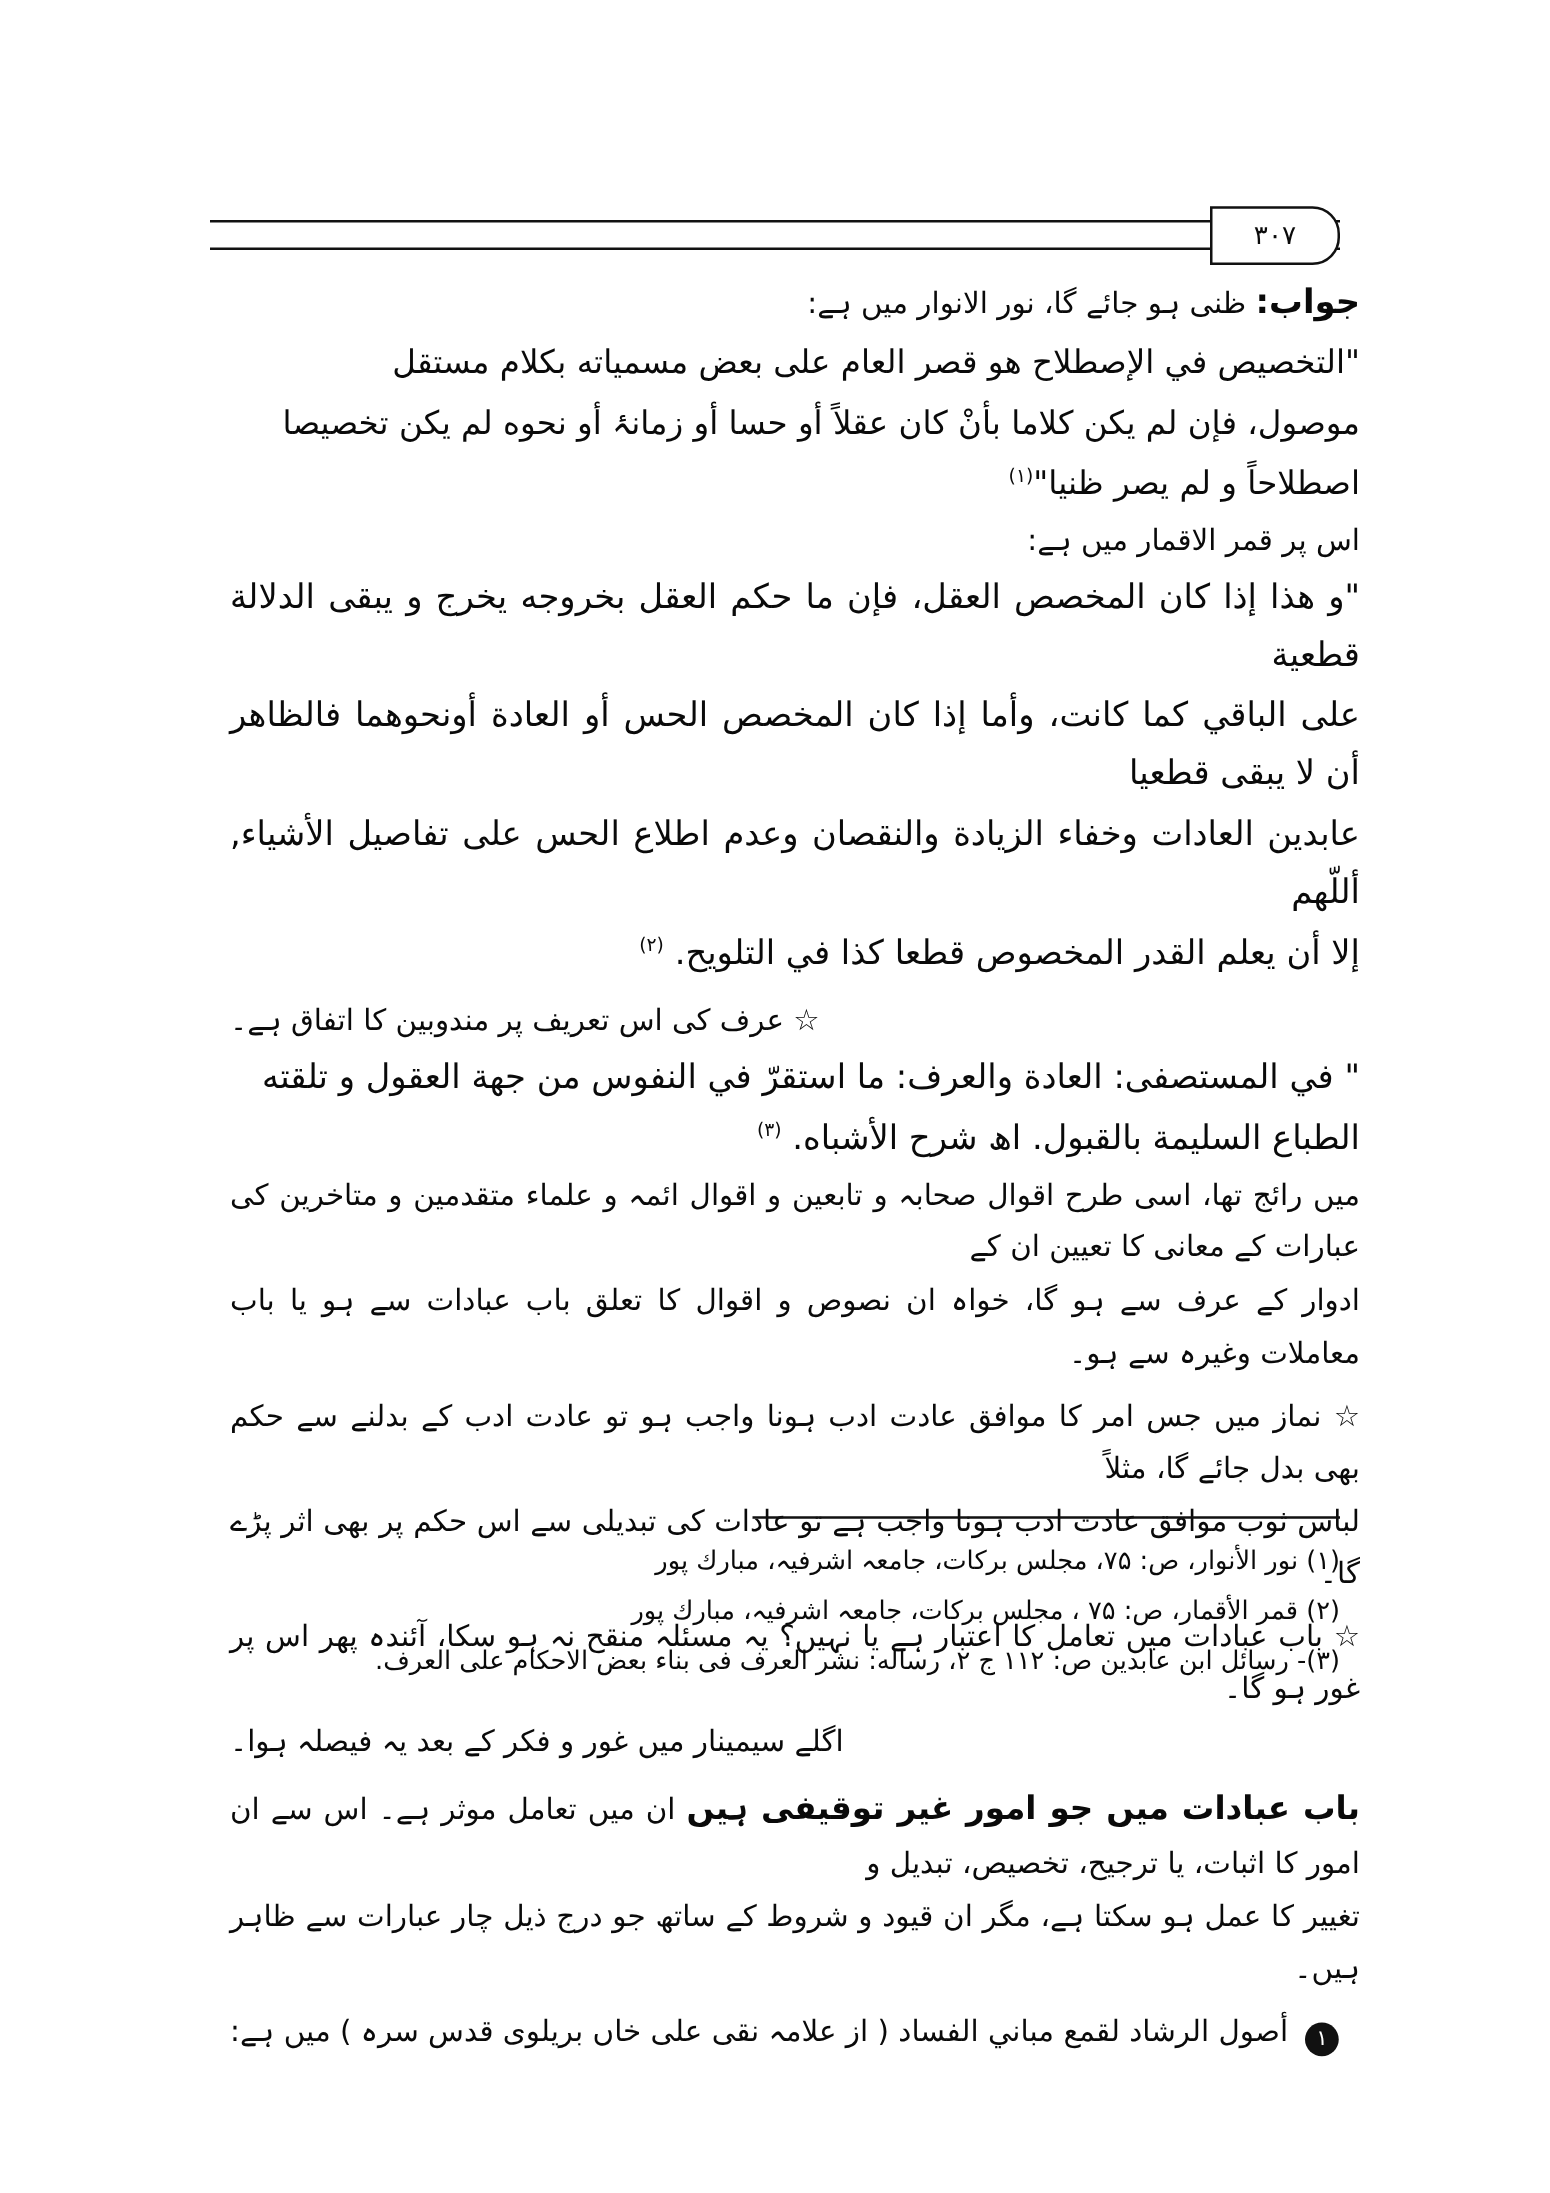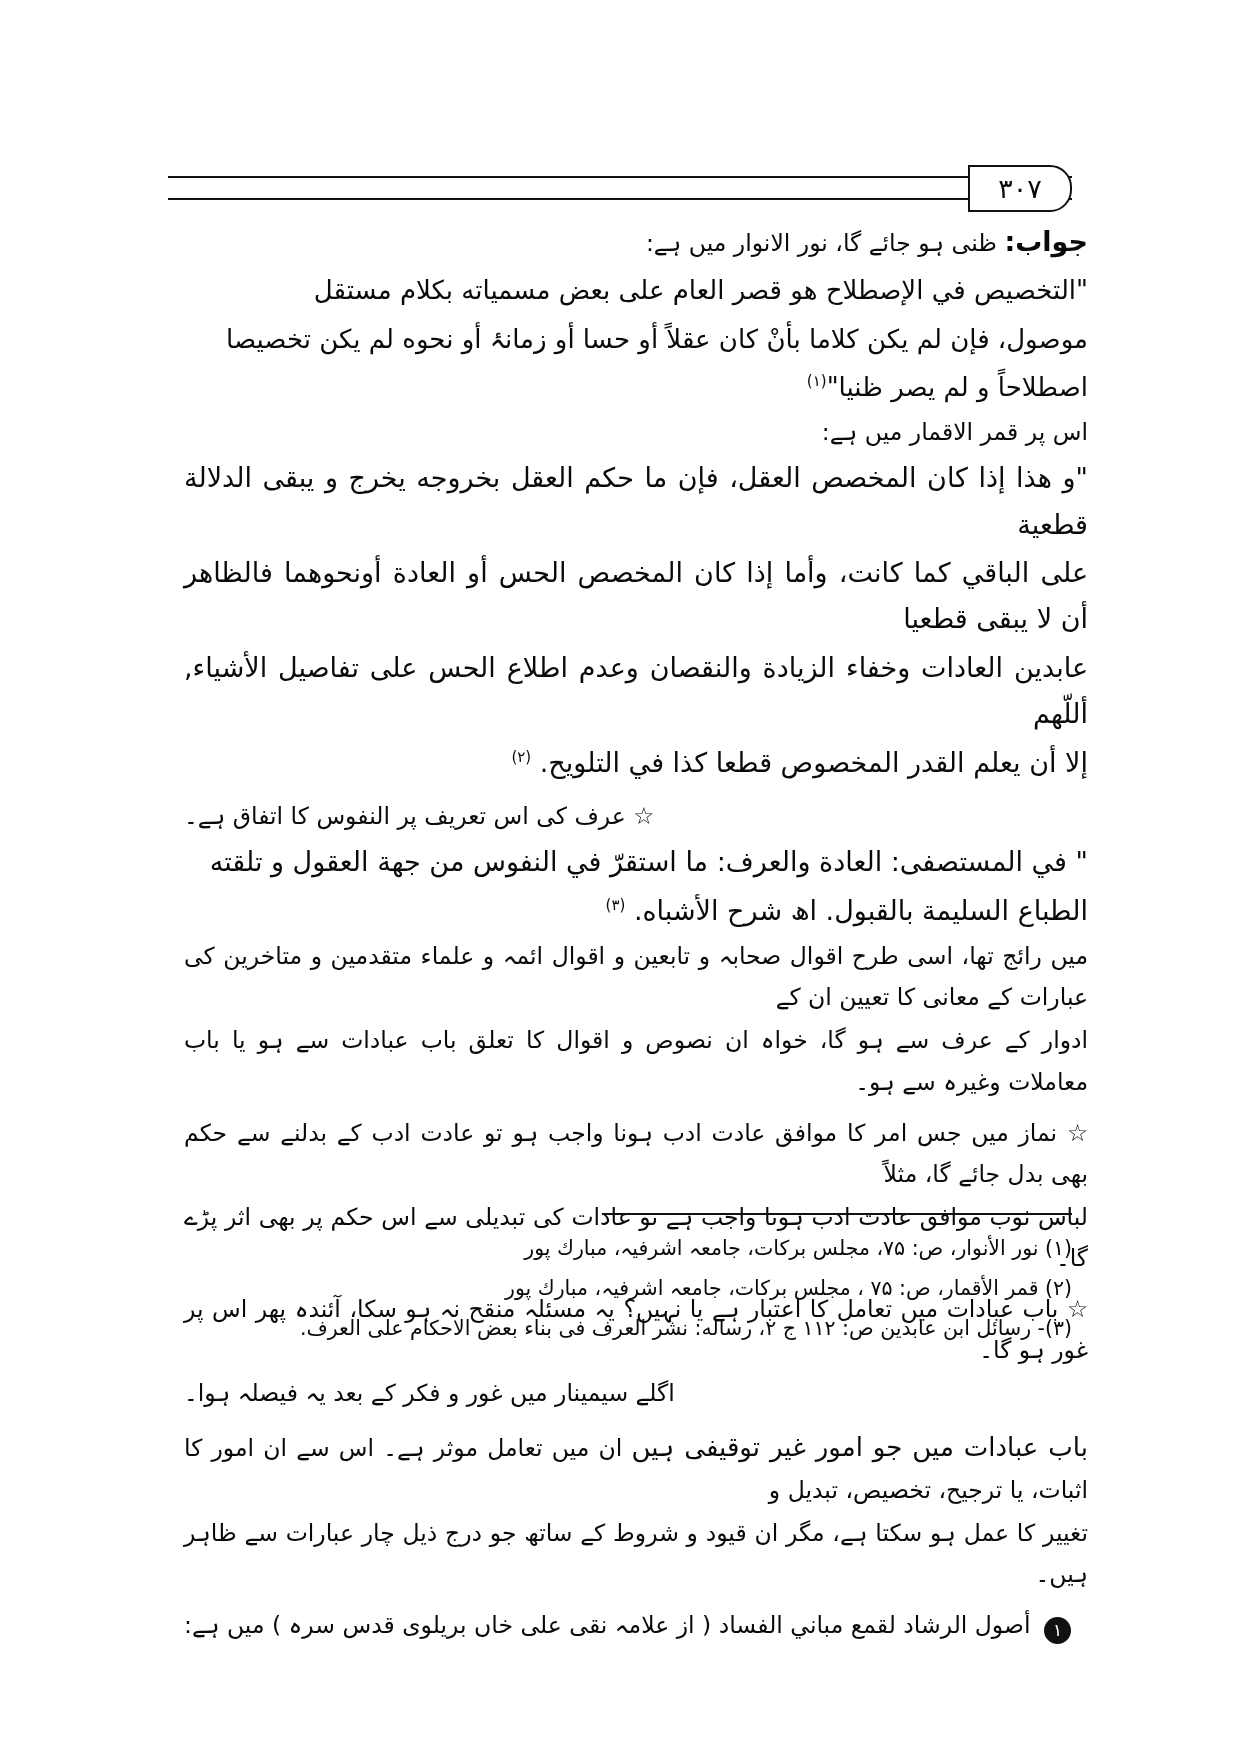--- a/index.html
+++ b/index.html
@@ -39,21 +39,21 @@
     height: 43px;
     border: 2.5px solid #111;
     border-radius: 0 22px 22px 0;
     background: #fff;
     display: flex;
     align-items: center;
     justify-content: center;
     z-index: 3;
   }
   .page-number-box span {
-    font-size: 27px;
+    font-size: 21px;
     letter-spacing: 1px;
     font-family: "DejaVu Sans", sans-serif;
     line-height: 1;
   }
   .header-title {
     position: absolute;
     top: 168px;
     left: 168px;
     width: 560px;
     height: 38px;
@@ -98,21 +98,21 @@
     line-height: 1.72;
     text-align: justify;
   }
   .p.ar-lg {
     font-size: 26px;
     line-height: 1.78;
   }
   .right-align { text-align: right; }
   .left-align  { text-align: left; }
 
-  .bold { font-weight: normal; }
+  .bold { font-weight: bold; }
 
   .lead-q {
     font-weight: bold;
     font-size: 27px;
   }
 
   .block-gap { margin-top: 10px; }
 
   .numcircle {
     display: inline-block;
@@ -187,21 +187,21 @@
     <p class="p ur right-align">اس پر قمر الاقمار میں ہے:</p>
 
     <p class="p ar">"و هذا إذا كان المخصص العقل، فإن ما حكم العقل بخروجه يخرج و يبقى الدلالة قطعية</p>
     <p class="p ar">على الباقي كما كانت، وأما إذا كان المخصص الحس أو العادة أونحوهما فالظاهر أن لا يبقى قطعيا</p>
     <p class="p ar">عابدين العادات وخفاء الزيادة والنقصان وعدم اطلاع الحس على تفاصيل الأشياء, أللّهم</p>
     <p class="p ar left-align">
       <span>إلا أن يعلم القدر المخصوص قطعا كذا في التلويح.</span>
       <span class="sup">(۲)</span>
     </p>
 
-    <p class="p ur left-align block-gap">☆ عرف کی اس تعریف پر النفوس کا اتفاق ہے۔</p>
+    <p class="p ur left-align block-gap">☆ عرف کی اس تعریف پر مندوبین کا اتفاق ہے۔</p>
 
     <p class="p ar">" في المستصفى: العادة والعرف: ما استقرّ في النفوس من جهة العقول و تلقته</p>
     <p class="p ar left-align">
       <span>الطباع السليمة بالقبول. اھ شرح الأشباه.</span>
       <span class="sup">(۳)</span>
     </p>
 
     <p class="p ur">میں رائج تھا، اسی طرح اقوال صحابہ و تابعین و اقوال ائمہ و علماء متقدمین و متاخرین کی عبارات کے معانی کا تعیین ان کے</p>
     <p class="p ur">ادوار کے عرف سے ہو گا، خواہ ان نصوص و اقوال کا تعلق باب عبادات سے ہو یا باب معاملات وغیرہ سے ہو۔</p>
 

